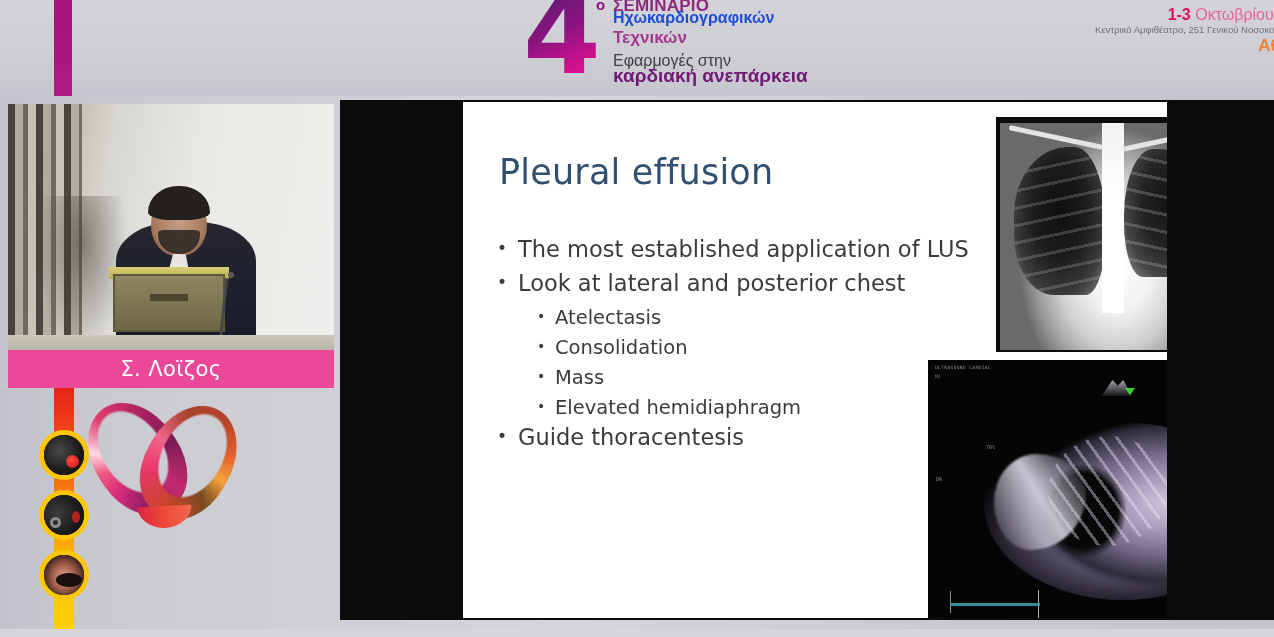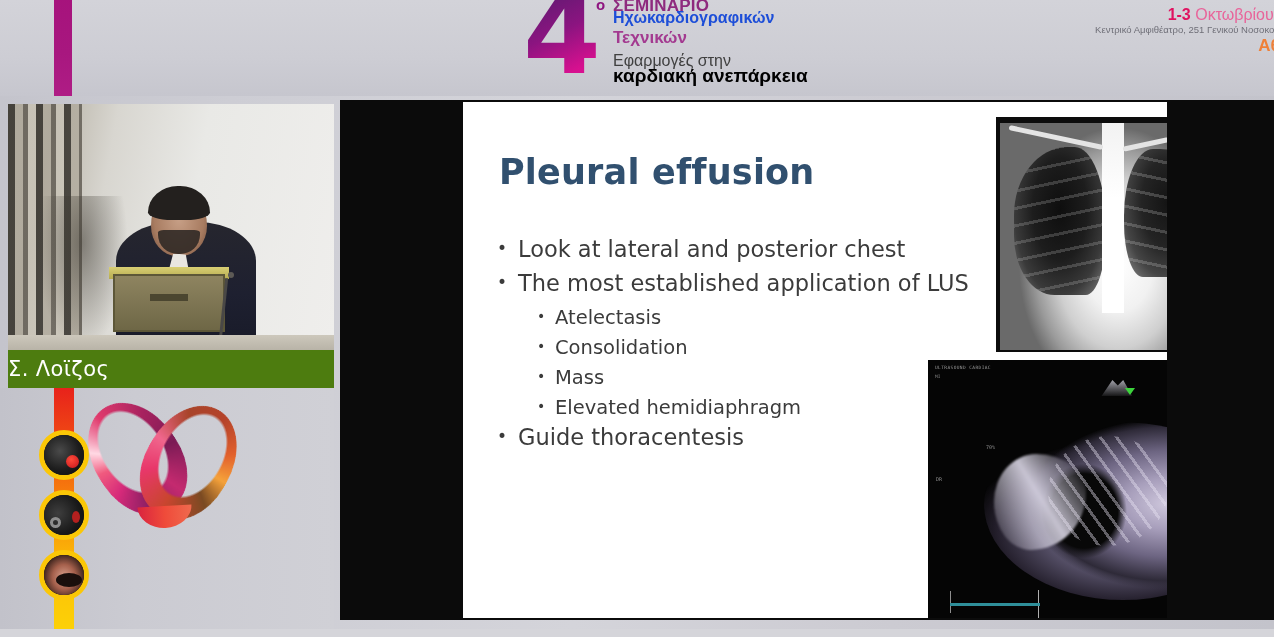--- a/index.html
+++ b/index.html
@@ -44,21 +44,21 @@
   #logo-four-sup{
     position:absolute; left:596px; top:-4px;
     font-size:15px; font-weight:700; color:#8f1580;
   }
 
   .hdr-txt{ position:absolute; color:#9c2f86; font-weight:700; }
   #hdr-seminar{ left:613px; top:-4px; font-size:17px; letter-spacing:.2px; color:#8e2a7e; }
   #hdr-line2 { left:613px; top:9px;  font-size:16px; color:#1d4ed8; }
   #hdr-line3 { left:613px; top:28px; font-size:17px; color:#a33a90; }
   #hdr-apps  { left:613px; top:52px; font-size:16px; font-weight:400; color:#404040; }
-  #hdr-main  { left:613px; top:65px; font-size:19px; color:#000000; }
+  #hdr-main  { left:613px; top:65px; font-size:19px; color:#701a75; }
 
   
   #hdr-date{
     position:absolute; right:-22px; top:6px; font-size:16px; color:#e8649a; font-weight:400;
     white-space:nowrap;
   }
   #hdr-date b{ color:#e01260; font-weight:700; }
   #hdr-venue{
     position:absolute; right:-46px; top:24px; font-size:9.5px; color:#6f6f78; white-space:nowrap;
   }
@@ -127,21 +127,21 @@
     background:#4a4846; transform:rotate(6deg);
   }
   #vid-desk{
     position:absolute; left:0; bottom:0; width:100%; height:16px;
     background:linear-gradient(180deg,#cdc8bc,#b7b2a6);
   }
 
   
   #nameplate{
     position:absolute; left:8px; top:350px; width:326px; height:38px;
-    background:#4d7c0f; display:flex; align-items:center; justify-content:flex-start;
+    background:#ec4899; display:flex; align-items:center; justify-content:center;
   }
   #nameplate-label{
     color:#ffffff; font-size:21px; letter-spacing:.4px;
     font-family:"DejaVu Sans", sans-serif;
   }
 
   
   #deco-col{ position:absolute; left:0; top:388px; width:334px; height:249px; }
   #deco-bg{
     position:absolute; inset:0;
@@ -206,21 +206,21 @@
     background:#0b0b0b; overflow:hidden;
   }
   #slide{
     position:absolute; left:123px; top:2px; width:704px; height:516px;
     background:#ffffff; overflow:hidden;
   }
 
   #slide-title{
     position:absolute; left:36px; top:50px;
     font-size:35px; color:#31506f; letter-spacing:.2px;
-    font-family:"DejaVu Sans", sans-serif; font-weight:700;
+    font-family:"DejaVu Sans", sans-serif; font-weight:400;
   }
 
   #bullets{ position:absolute; left:30px; top:134px; width:490px; }
   .b1{
     position:relative; padding-left:25px; margin-bottom:7px;
     font-size:22.5px; line-height:27px; color:#3b3b3b;
     font-family:"DejaVu Sans", sans-serif;
   }
   .b1::before{
     content:"\2022"; position:absolute; left:4px; top:-1px; font-size:17px; color:#3b3b3b;
@@ -401,22 +401,22 @@
       <div id="t3-slit"></div>
     </div>
   </div>
 
   <div id="slide-frame">
     <div id="slide">
 
       <div id="slide-title">Pleural effusion</div>
 
       <div id="bullets">
+        <div class="b1">The most established application of LUS</div>
         <div class="b1">Look at lateral and posterior chest</div>
-        <div class="b1">The most established application of LUS</div>
         <div class="b2">Atelectasis</div>
         <div class="b2">Consolidation</div>
         <div class="b2">Mass</div>
         <div class="b2">Elevated hemidiaphragm</div>
         <div class="b1">Guide thoracentesis</div>
       </div>
 
       <div id="xray">
         <div id="xr-field"></div>
         <div class="lung" id="lung-l"></div>

